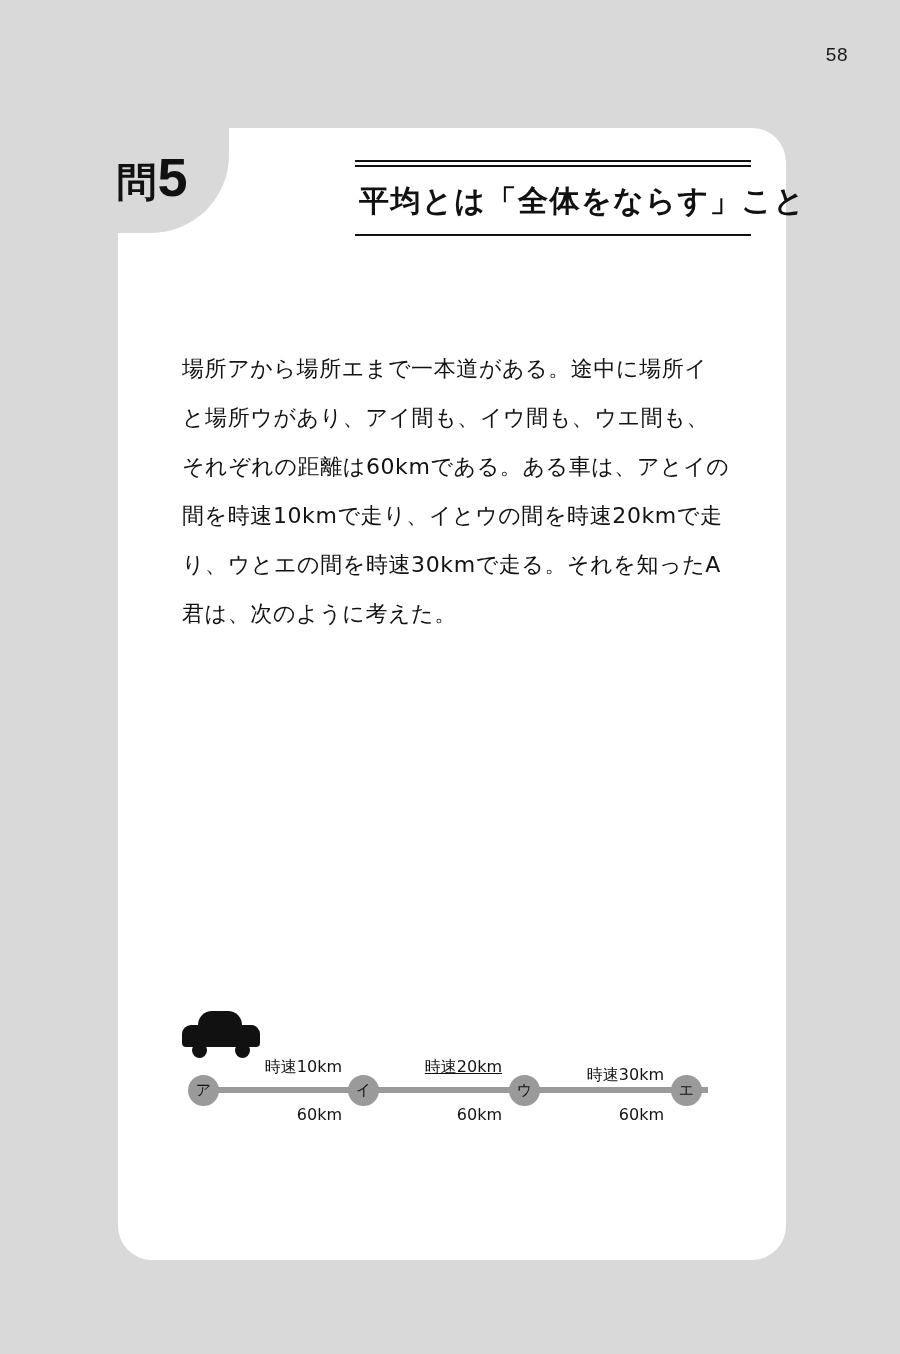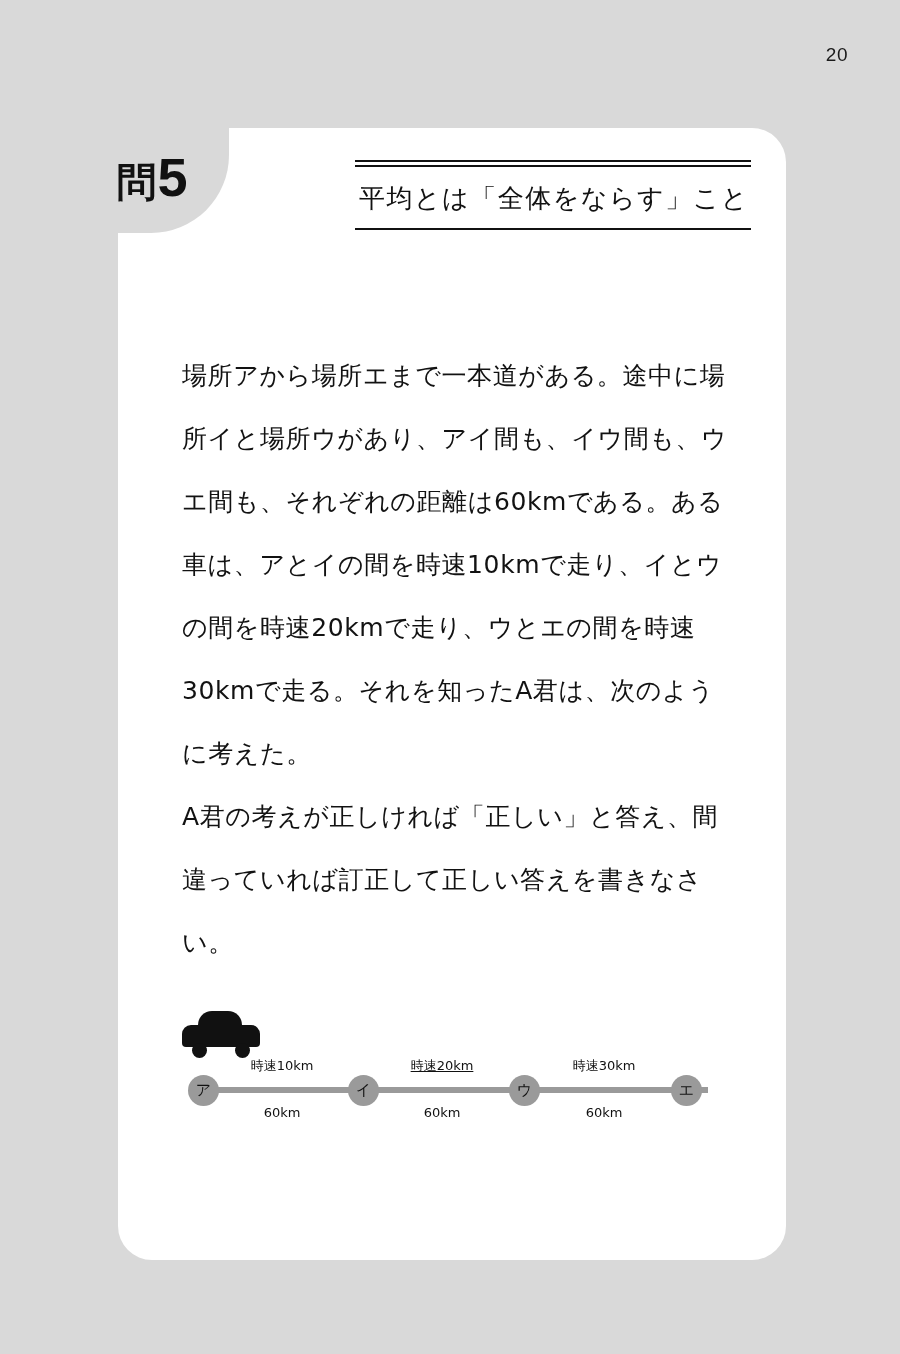--- a/index.html
+++ b/index.html
@@ -72,34 +72,34 @@
     border-top: 2px solid #111;
     height: 0;
   }
   .rule.double {
     border-top: 2px solid #111;
     border-bottom: 2px solid #111;
     height: 3px;
   }
   .title-text {
     font-family: "DejaVu Sans", sans-serif;
-    font-size: 26px;
-    font-weight: 400;
+    font-size: 30px;
+    font-weight: 700;
     letter-spacing: 1.5px;
     padding: 14px 0 12px 4px;
     white-space: nowrap;
   }
   .body-text {
     position: absolute;
     left: 182px;
     top: 344px;
     width: 548px;
     font-family: "DejaVu Sans", sans-serif;
-    font-size: 25px;
-    line-height: 63px;
+    font-size: 22px;
+    line-height: 49px;
     letter-spacing: 0.6px;
     color: #121212;
   }
   .body-text p {
     margin: 0;
     text-indent: 0;
   }
   .diagram {
     position: absolute;
     left: 182px;
@@ -164,55 +164,54 @@
     align-items: center;
     justify-content: center;
   }
   .node.n0 { left: 6px; }
   .node.n1 { left: 166px; }
   .node.n2 { left: 327px; }
   .node.n3 { left: 489px; }
   .seg-label {
     position: absolute;
     font-family: "DejaVu Sans", sans-serif;
-    font-size: 13px;
+    font-size: 16px;
     color: #111;
-    text-align: center;
+    text-align: right;
     width: 120px;
   }
   .speed.s0 { left: 40px; top: 52px; }
   .speed.s1 { left: 200px; top: 52px; text-decoration: underline; }
-  .speed.s2 { left: 362px; top: 52px; }
+  .speed.s2 { left: 362px; top: 60px; }
   .dist.d0 { left: 40px; top: 100px; }
   .dist.d1 { left: 200px; top: 100px; }
   .dist.d2 { left: 362px; top: 100px; }
 </style>
 </head>
 <body>
 
-<div class="page-number">20</div>
+<div class="page-number">58</div>
 
 <div class="card"></div>
 
 <div class="badge">
   <div class="badge-inner">
     <span class="badge-kanji">問</span>
     <span class="badge-num">5</span>
   </div>
 </div>
 
 <div class="title-block">
   <div class="rule double"></div>
   <div class="title-text">平均とは「全体をならす」こと</div>
   <div class="rule"></div>
 </div>
 
 <div class="body-text">
   <p>場所アから場所エまで一本道がある。途中に場所イと場所ウがあり、アイ間も、イウ間も、ウエ間も、それぞれの距離は60kmである。ある車は、アとイの間を時速10kmで走り、イとウの間を時速20kmで走り、ウとエの間を時速30kmで走る。それを知ったA君は、次のように考えた。</p>
-  <p>A君の考えが正しければ「正しい」と答え、間違っていれば訂正して正しい答えを書きなさい。</p>
 </div>
 
 <div class="diagram">
   <div class="car">
     <div class="car-roof"></div>
     <div class="car-body"></div>
     <div class="wheel w1"></div>
     <div class="wheel w2"></div>
   </div>
 

